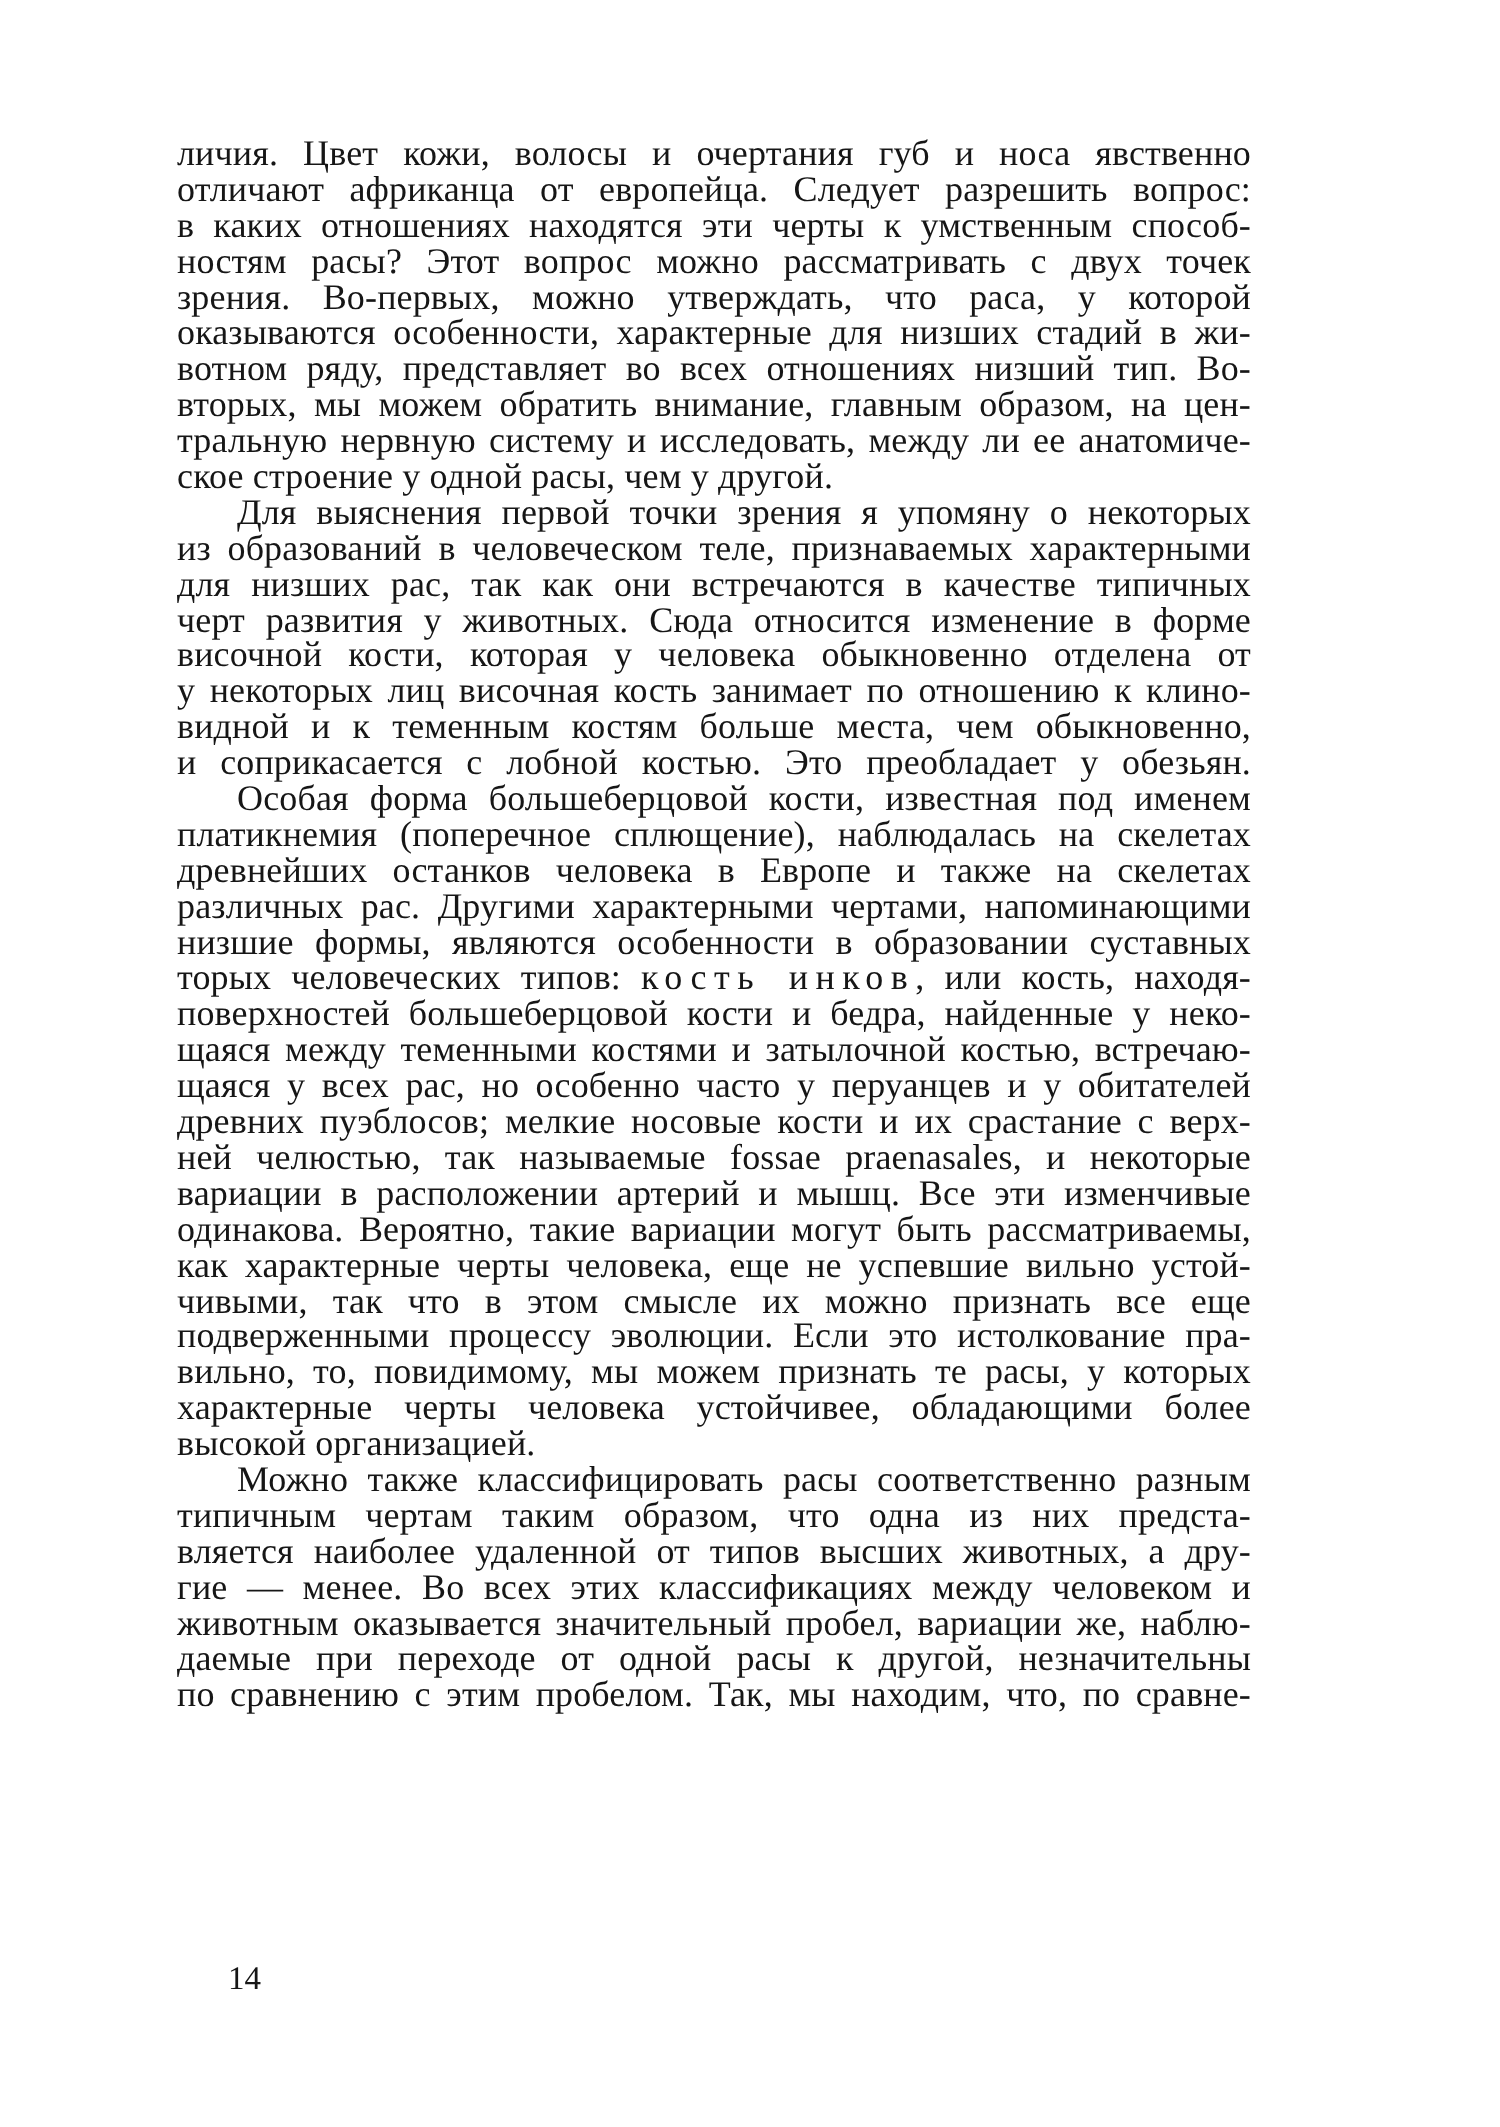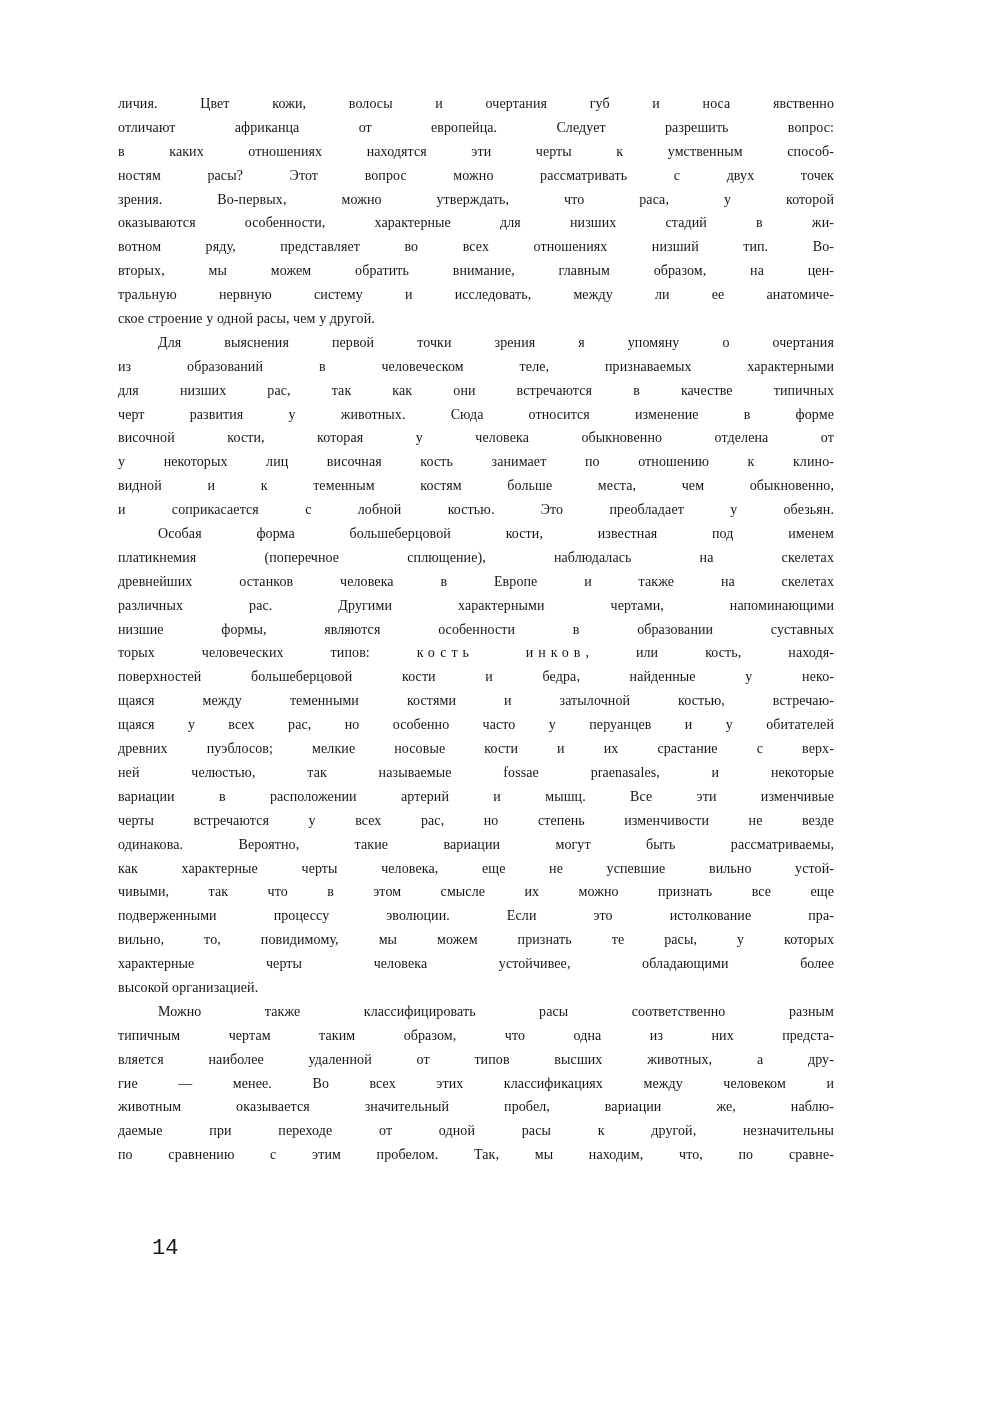--- a/index.html
+++ b/index.html
@@ -1,32 +1,32 @@
 <!DOCTYPE html>
 <html><head>
   <meta charset="utf-8">
   <style>
     html, body { margin: 0; padding: 0; background: #ffffff; }
     body { width: 1000px; height: 1418px; position: relative; overflow: hidden; }
     .page {
       position: absolute; left: 118px; top: 92px; width: 716px;
       font-family: "Liberation Serif", "DejaVu Serif", serif;
-      font-size: 14px; color: #161616;
+      font-size: 24px; color: #161616;
     }
     .line {
       height: 23.9px; line-height: 23.9px; white-space: nowrap;
       text-align: justify; text-align-last: justify;
       letter-spacing: 0.1px;
     }
     .line.last { text-align-last: left; }
     .line.indent { padding-left: 40px; }
     .spaced { letter-spacing: 5px; }
     .page-number {
-      position: absolute; left: 152px; top: 1236px;
-      font-family: Liberation Mono, monospace;
+      position: absolute; left: 152px; top: 1306px;
+      font-family: Liberation Serif, serif;
       font-size: 22px; color: #161616;
     }
   </style>
 </head>
 <body>
 
 <div class="page">
 
   <div>
     <div class="line">личия. Цвет кожи, волосы и очертания губ и носа явственно</div>
@@ -35,21 +35,21 @@
     <div class="line">ностям расы? Этот вопрос можно рассматривать с двух точек</div>
     <div class="line">зрения. Во-первых, можно утверждать, что раса, у которой</div>
     <div class="line">оказываются особенности, характерные для низших стадий в жи-</div>
     <div class="line">вотном ряду, представляет во всех отношениях низший тип. Во-</div>
     <div class="line">вторых, мы можем обратить внимание, главным образом, на цен-</div>
     <div class="line">тральную нервную систему и исследовать, между ли ее анатомиче-</div>
     <div class="line last">ское строение у одной расы, чем у другой.</div>
   </div>
 
   <div>
-    <div class="line indent">Для выяснения первой точки зрения я упомяну о очертания</div>
+    <div class="line indent">Для выяснения первой точки зрения я упомяну о некоторых</div>
     <div class="line">из образований в человеческом теле, признаваемых характерными</div>
     <div class="line">для низших рас, так как они встречаются в качестве типичных</div>
     <div class="line">черт развития у животных. Сюда относится изменение в форме</div>
     <div class="line">височной кости, которая у человека обыкновенно отделена от</div>
     <div class="line">у некоторых лиц височная кость занимает по отношению к клино-</div>
     <div class="line">видной и к теменным костям больше места, чем обыкновенно,</div>
     <div class="line">и соприкасается с лобной костью. Это преобладает у обезьян.</div>
   </div>
 
   <div>
@@ -58,21 +58,20 @@
     <div class="line">древнейших останков человека в Европе и также на скелетах</div>
     <div class="line">различных рас. Другими характерными чертами, напоминающими</div>
     <div class="line">низшие формы, являются особенности в образовании суставных</div>
     <div class="line"><span>торых человеческих типов: </span><span class="spaced">кость инков</span><span>, или кость, находя-</span></div>
     <div class="line">поверхностей большеберцовой кости и бедра, найденные у неко-</div>
     <div class="line">щаяся между теменными костями и затылочной костью, встречаю-</div>
     <div class="line">щаяся у всех рас, но особенно часто у перуанцев и у обитателей</div>
     <div class="line">древних пуэблосов; мелкие носовые кости и их срастание с верх-</div>
     <div class="line">ней челюстью, так называемые fossae praenasales, и некоторые</div>
     <div class="line">вариации в расположении артерий и мышц. Все эти изменчивые</div>
-    <div class="line">черты встречаются у всех рас, но степень изменчивости не везде</div>
     <div class="line">одинакова. Вероятно, такие вариации могут быть рассматриваемы,</div>
     <div class="line">как характерные черты человека, еще не успевшие вильно устой-</div>
     <div class="line">чивыми, так что в этом смысле их можно признать все еще</div>
     <div class="line">подверженными процессу эволюции. Если это истолкование пра-</div>
     <div class="line">вильно, то, повидимому, мы можем признать те расы, у которых</div>
     <div class="line">характерные черты человека устойчивее, обладающими более</div>
     <div class="line last">высокой организацией.</div>
   </div>
 
   <div>

